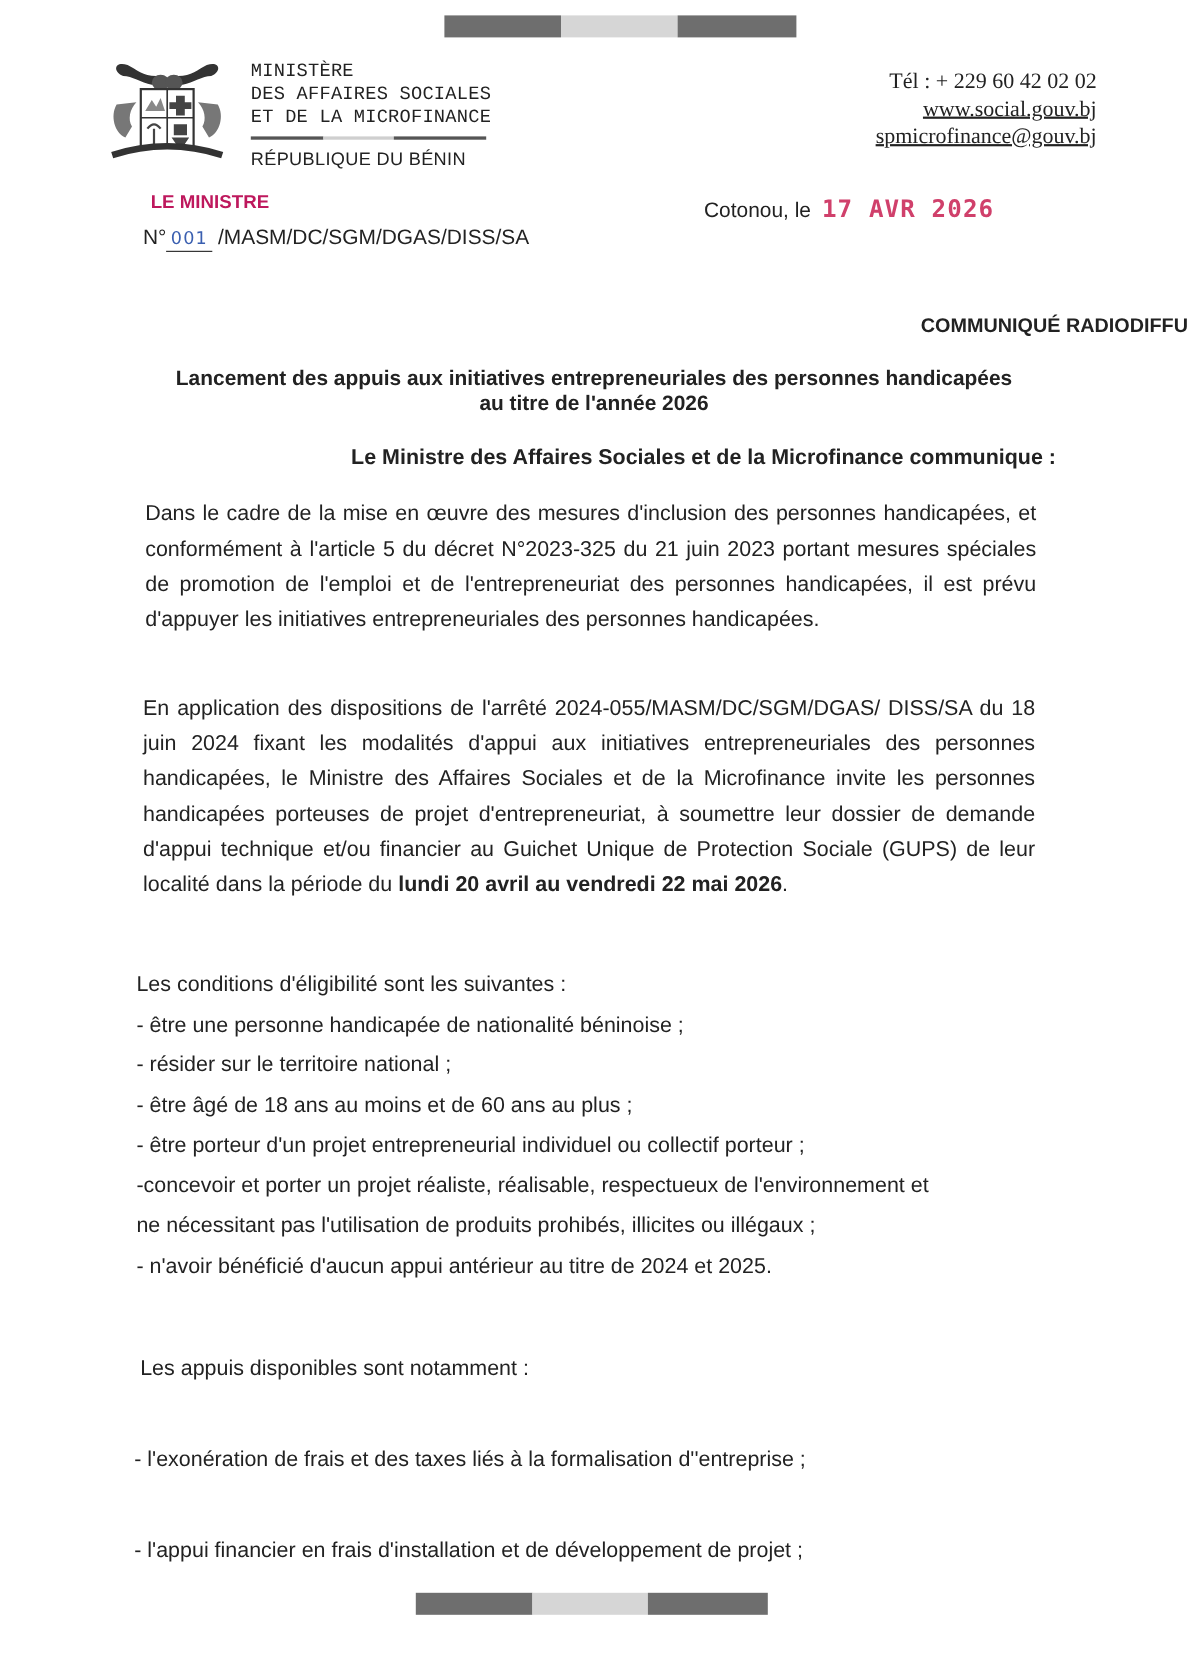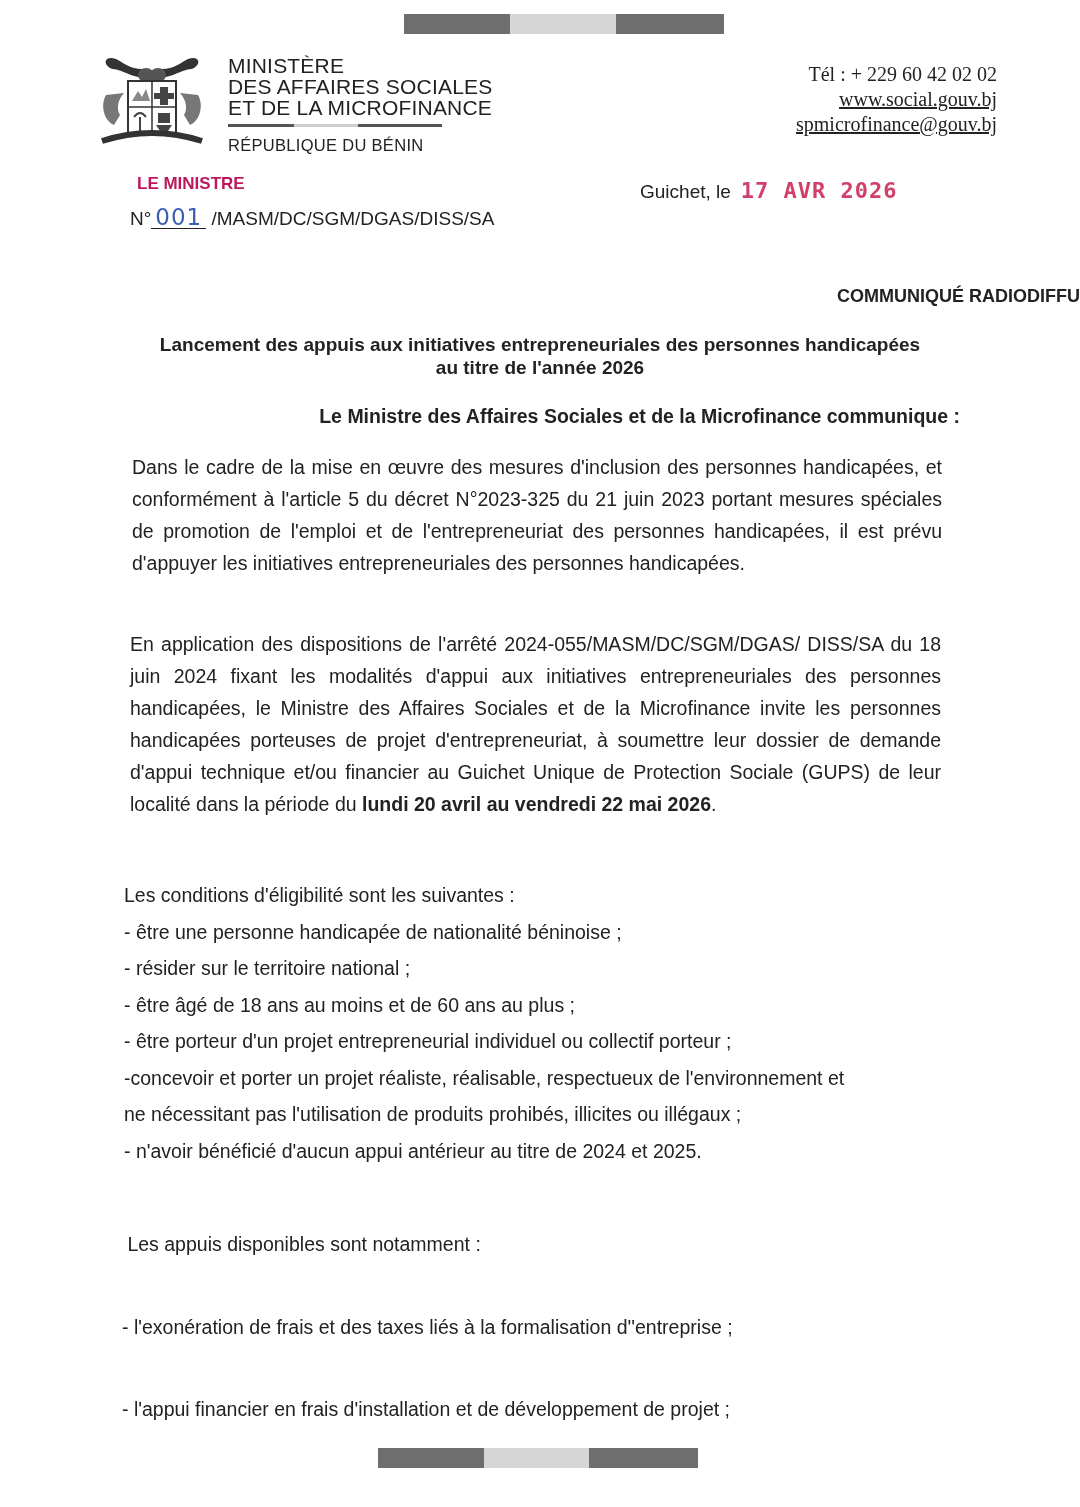--- a/index.html
+++ b/index.html
@@ -3,34 +3,34 @@
 <meta charset="utf-8">
 <style>
   html, body { margin: 0; padding: 0; background: #ffffff; }
   body { width: 1080px; height: 1507px; position: relative; overflow: hidden; color: #1a1a1a; font-family: "Liberation Sans", sans-serif; }
   .abs { position: absolute; }
   .bar { position: absolute; height: 20px; }
   .bar .seg { position: absolute; top: 0; height: 100%; }
   .seg-dark { background: #6e6e6e; }
   .seg-light { background: #d6d6d6; }
 
-  .ministry { left: 228px; top: 55px; font-size: 21px; line-height: 21px; letter-spacing: 0.2px; color: #222; }
+  .ministry { left: 228px; top: 55px; font-size: 17px; line-height: 21px; letter-spacing: 0.2px; color: #222; font-family: Liberation Mono, monospace; }
   .ministry div { white-space: nowrap; }
   .ministry-rule { left: 228px; top: 124px; width: 214px; height: 3px; }
   .ministry-rule .r1 { position: absolute; left: 0; width: 66px; height: 3px; background: #555; }
   .ministry-rule .r2 { position: absolute; left: 66px; width: 64px; height: 3px; background: #cfcfcf; }
   .ministry-rule .r3 { position: absolute; left: 130px; width: 84px; height: 3px; background: #555; }
   .republic { left: 228px; top: 136px; font-size: 16.5px; letter-spacing: 0.3px; color: #222; white-space: nowrap; }
 
   .contact { right: 83px; top: 62px; text-align: right; font-family: "Liberation Serif", serif; font-size: 20px; line-height: 25px; color: #222; }
   .contact .u { text-decoration: underline; }
 
   .minister { left: 137px; top: 174px; font-size: 17px; font-weight: bold; color: #be185d; }
   .ref { left: 130px; top: 206px; font-size: 19px; color: #222; white-space: nowrap; }
-  .ref .num { display: inline-block; color: #3a5fb0; font-family: "DejaVu Sans", sans-serif; font-size: 23px; border-bottom: 1.5px solid #222; padding: 0 4px; line-height: 22px; letter-spacing: 1px; }
+  .ref .num { display: inline-block; color: #3a5fb0; font-family: "DejaVu Sans", sans-serif; font-size: 16px; border-bottom: 1.5px solid #222; padding: 0 4px; line-height: 22px; letter-spacing: 1px; }
   .city { left: 640px; top: 178px; font-size: 19px; color: #222; white-space: nowrap; }
   .stamp { color: #d0406b; font-family: "DejaVu Sans Mono", monospace; font-weight: bold; font-size: 22px; letter-spacing: 1px; margin-left: 10px; }
 
   .title { left: 0; width: 1080px; text-align: right; top: 286px; font-size: 18px; font-weight: bold; color: #222; margin-left: 24px; }
   .subtitle { left: 120px; width: 840px; text-align: center; top: 333px; font-size: 19px; font-weight: bold; line-height: 23px; color: #222; }
   .announce { left: 120px; width: 840px; text-align: right; top: 405px; font-size: 19.5px; font-weight: bold; color: #222; }
 
   .body { left: 124px; width: 820px; font-size: 19.5px; color: #222; }
   .just p { margin: 3px; text-align: justify; text-align-last: left; line-height: 32px; }
   .list p { margin: 0; line-height: 36.5px; white-space: nowrap; }
@@ -83,21 +83,21 @@
   <div class="u">www.social.gouv.bj</div>
   <div class="u">spmicrofinance@gouv.bj</div>
 </div>
 
 <div class="abs minister">LE MINISTRE</div>
 <div class="abs ref">
   <span>N°</span><span class="num">001</span>
   <span>/MASM/DC/SGM/DGAS/DISS/SA</span>
 </div>
 <div class="abs city">
-  <span>Guichet, le</span><span class="stamp">17 AVR 2026</span>
+  <span>Cotonou, le</span><span class="stamp">17 AVR 2026</span>
 </div>
 
 <div class="abs title">COMMUNIQUÉ RADIODIFFUSÉ</div>
 <div class="abs subtitle">
   <div>Lancement des appuis aux initiatives entrepreneuriales des personnes handicapées</div>
   <div>au titre de l'année 2026</div>
 </div>
 <div class="abs announce">Le Ministre des Affaires Sociales et de la Microfinance communique :</div>
 
 <div class="abs body just" style="left:129px; width:816px; top:448px;">

